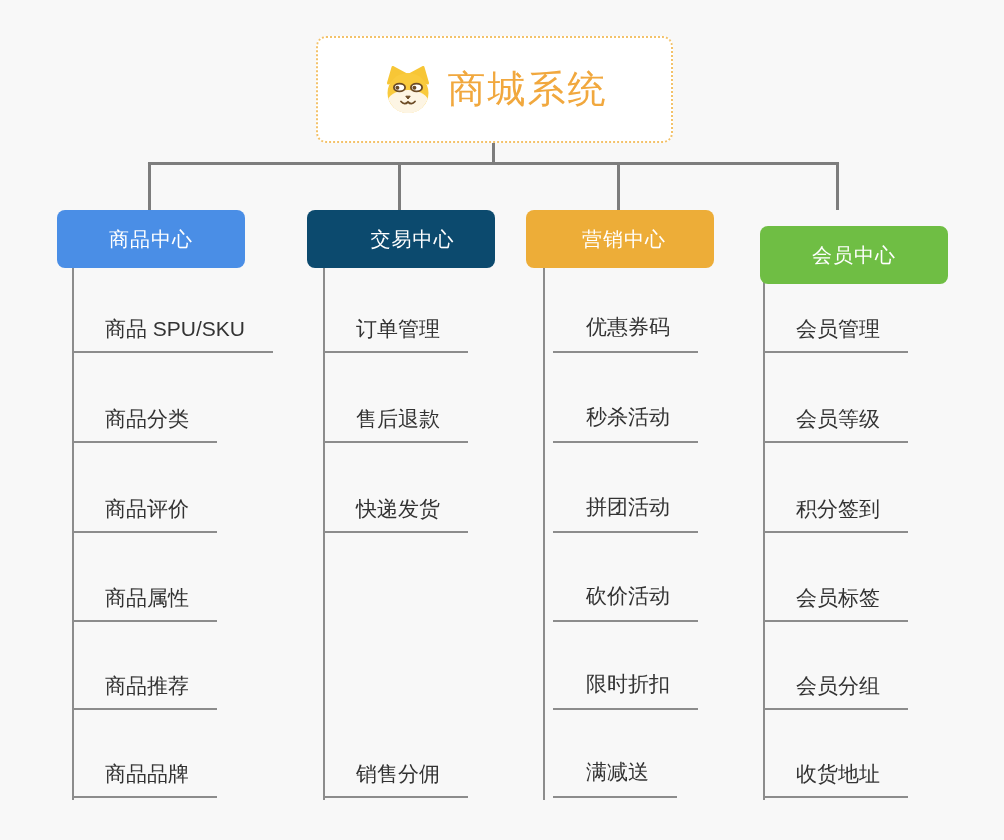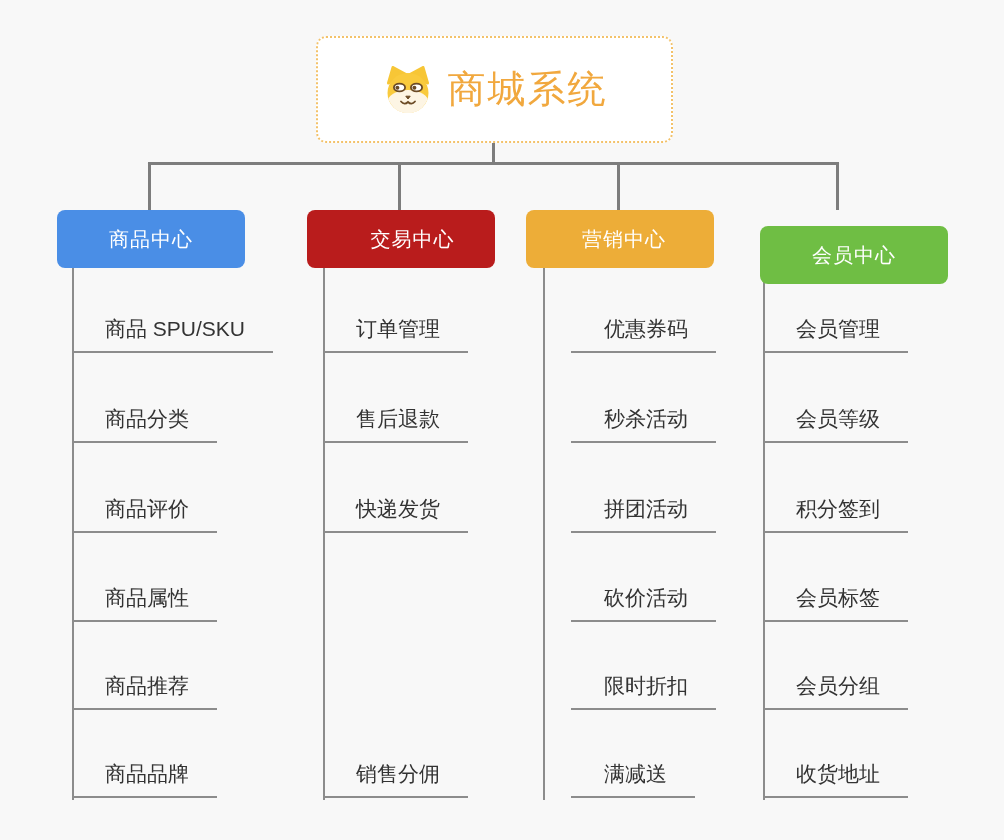--- a/index.html
+++ b/index.html
@@ -68,21 +68,21 @@
   
   .leaf {
     position: absolute;
     font-size: 21px;
     color: #333333;
     line-height: 28px;
     padding: 0 28px 8px 33px;
     border-bottom: 2px solid #8c8c8c;
     white-space: nowrap;
   }
-  .c0 { left: 72px; text-align: right; } .c1 { left: 323px; } .c2 { left: 571px; } .c3 { left: 763px; }
+  .c0 { left: 72px; text-align: right; } .c1 { left: 323px; } .c2 { left: 553px; font-family: Liberation Mono, monospace; } .c3 { left: 763px; }
   .r0 { top: 315px; } .r1 { top: 405px; } .r2 { top: 495px; }
   .r3 { top: 584px; } .r4 { top: 672px; } .r5 { top: 760px; }
 </style>
 </head>
 <body>
 
 <div class="canvas">
 
   <div class="line stub"></div>
   <div class="line bus"></div>
@@ -115,21 +115,21 @@
         <circle cx="15.4" cy="21.7" r="2" fill="#6b4b26"></circle>
         <circle cx="32.4" cy="21.7" r="2" fill="#6b4b26"></circle>
         <path d="M23.8 30.2 h4.4 l-2.2 2.8 Z" fill="#6b4b26" stroke="#6b4b26" stroke-width="1" stroke-linejoin="round"></path>
         <path d="M19 35.5 Q22.5 39.5 26 36 Q29.5 39.5 33 35.5" stroke="#6b4b26" stroke-width="1.8" fill="none" stroke-linecap="round"></path>
       </svg>
     </span>
     <span class="root-label">商城系统</span>
   </div>
 
   <div class="branch b0" style="background: rgb(74, 142, 230);">商品中心</div>
-  <div class="branch b1" style="background: #b91c1c; padding-left: 23px;">交易中心</div>
+  <div class="branch b1" style="background: #0c4a6e; padding-left: 23px;">交易中心</div>
   <div class="branch b2" style="background: rgb(237, 173, 56); padding-left: 8px;">营销中心</div>
   <div class="branch b3" style="background: rgb(111, 190, 68);">会员中心</div>
 
   <div class="leaf c0 r0">商品 SPU/SKU</div>
   <div class="leaf c0 r1">商品分类</div>
   <div class="leaf c0 r2">商品评价</div>
   <div class="leaf c0 r3">商品属性</div>
   <div class="leaf c0 r4">商品推荐</div>
   <div class="leaf c0 r5">商品品牌</div>
 

